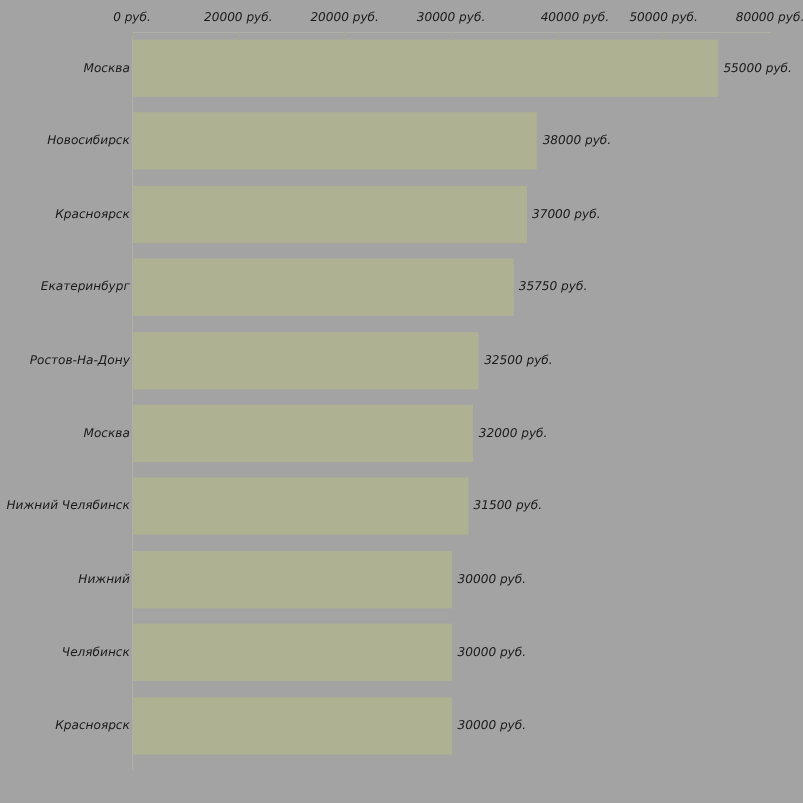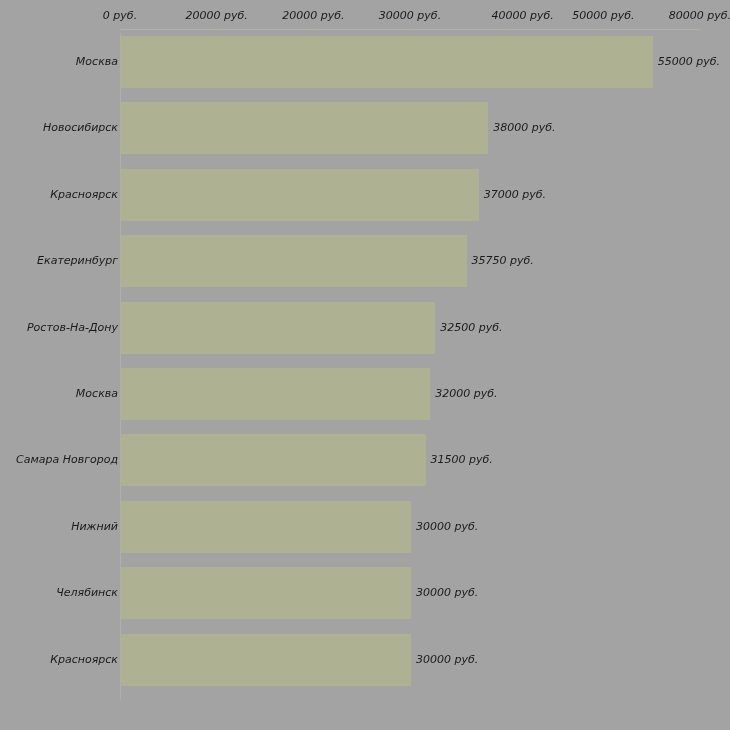--- a/index.html
+++ b/index.html
@@ -127,21 +127,21 @@
       <div class="y-tick" style="top: 593.2px;"></div>
       <div class="y-tick" style="top: 659.6px;"></div>
     </div>
   <div id="cat-labels-layer">
       <div class="y-cat-label" style="top: 62px; text-align: right;">Москва</div>
       <div class="y-cat-label" style="top: 128.4px;">Новосибирск</div>
       <div class="y-cat-label" style="top: 194.8px;">Красноярск</div>
       <div class="y-cat-label" style="top: 261.2px;">Екатеринбург</div>
       <div class="y-cat-label" style="top: 327.6px;">Ростов-На-Дону</div>
       <div class="y-cat-label" style="top: 394px;">Москва</div>
-      <div class="y-cat-label" style="top: 460.4px;">Самара Новгород</div>
+      <div class="y-cat-label" style="top: 460.4px;">Нижний Челябинск</div>
       <div class="y-cat-label" style="top: 526.8px;">Нижний</div>
       <div class="y-cat-label" style="top: 593.2px;">Челябинск</div>
       <div class="y-cat-label" style="top: 659.6px;">Красноярск</div>
     </div>
   <div id="bars-layer">
       <div class="bar" style="top: 36px; height: 52px; width: 531.667px; background: rgb(174, 178, 147);"></div>
       <div class="bar-value-label" style="left: 657.667px; top: 62px;">55000 руб.</div>
       <div class="bar" style="top: 102.4px; height: 52px; width: 367.333px; background: rgb(174, 178, 147);"></div>
       <div class="bar-value-label" style="left: 493.333px; top: 128.4px;">38000 руб.</div>
       <div class="bar" style="top: 168.8px; height: 52px; width: 357.667px; background: rgb(174, 178, 147);"></div>

